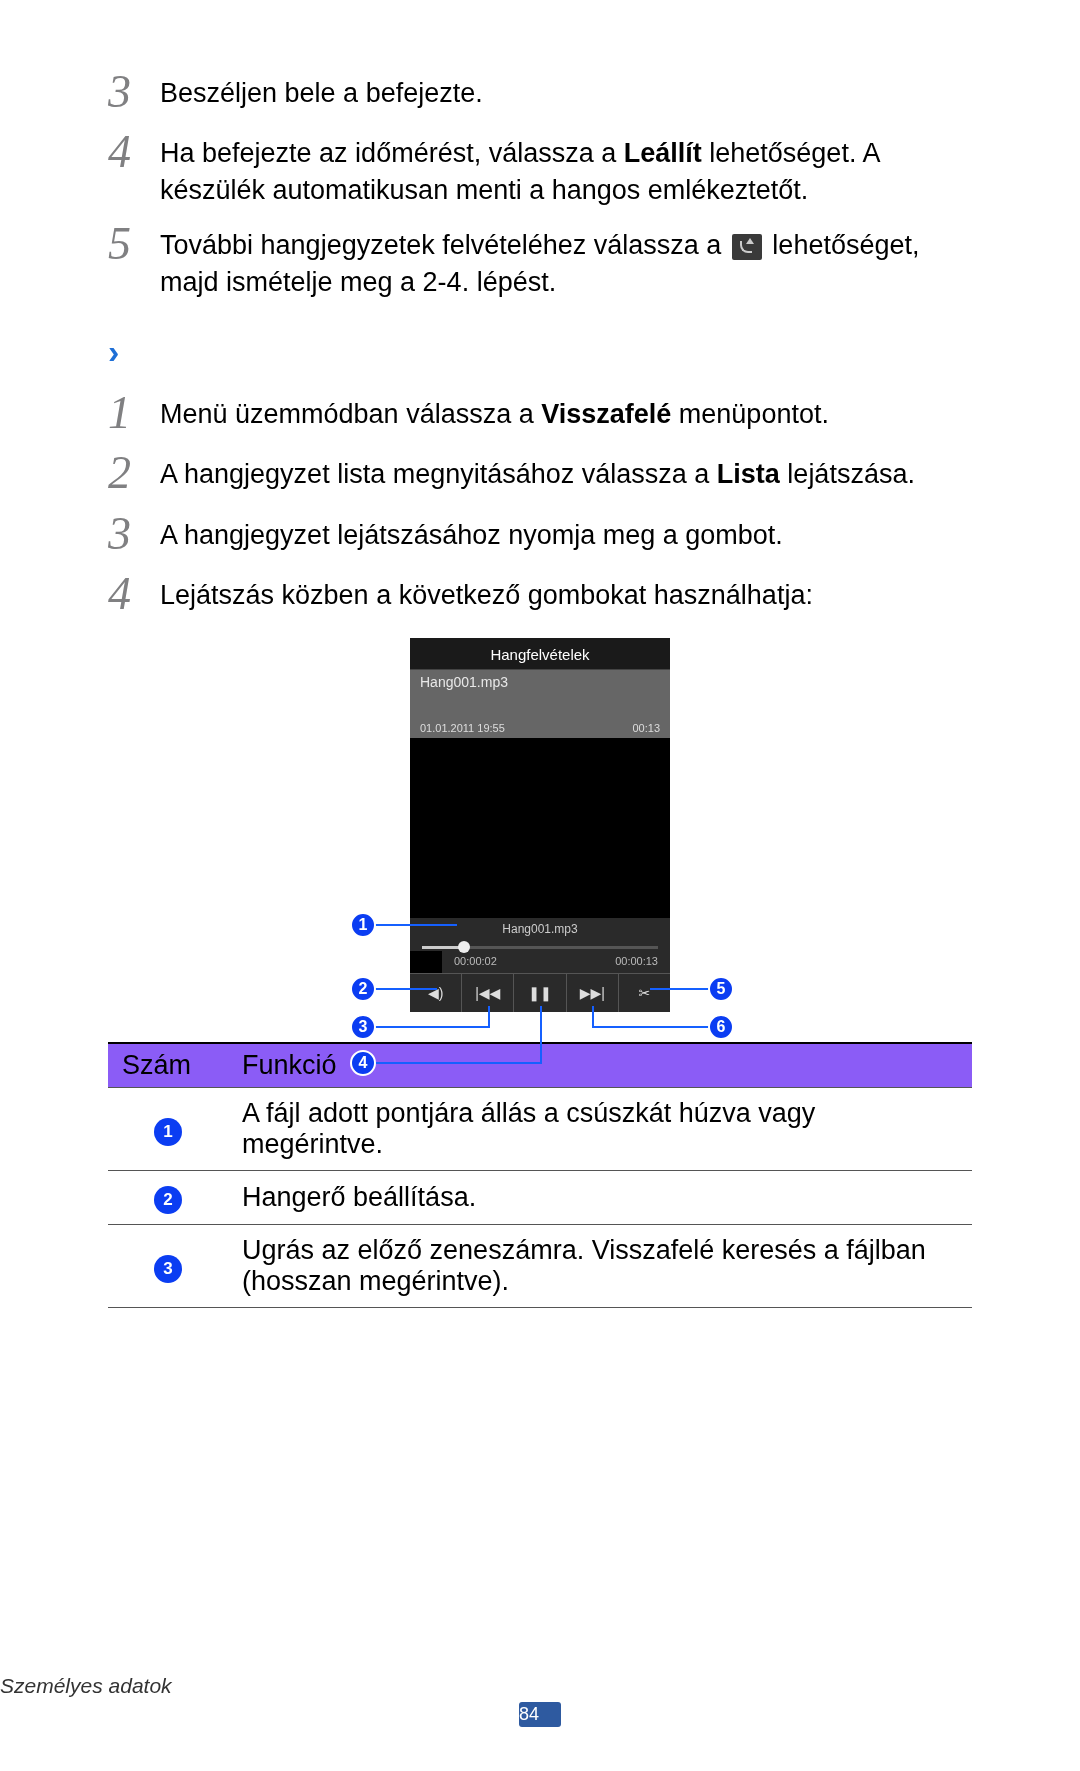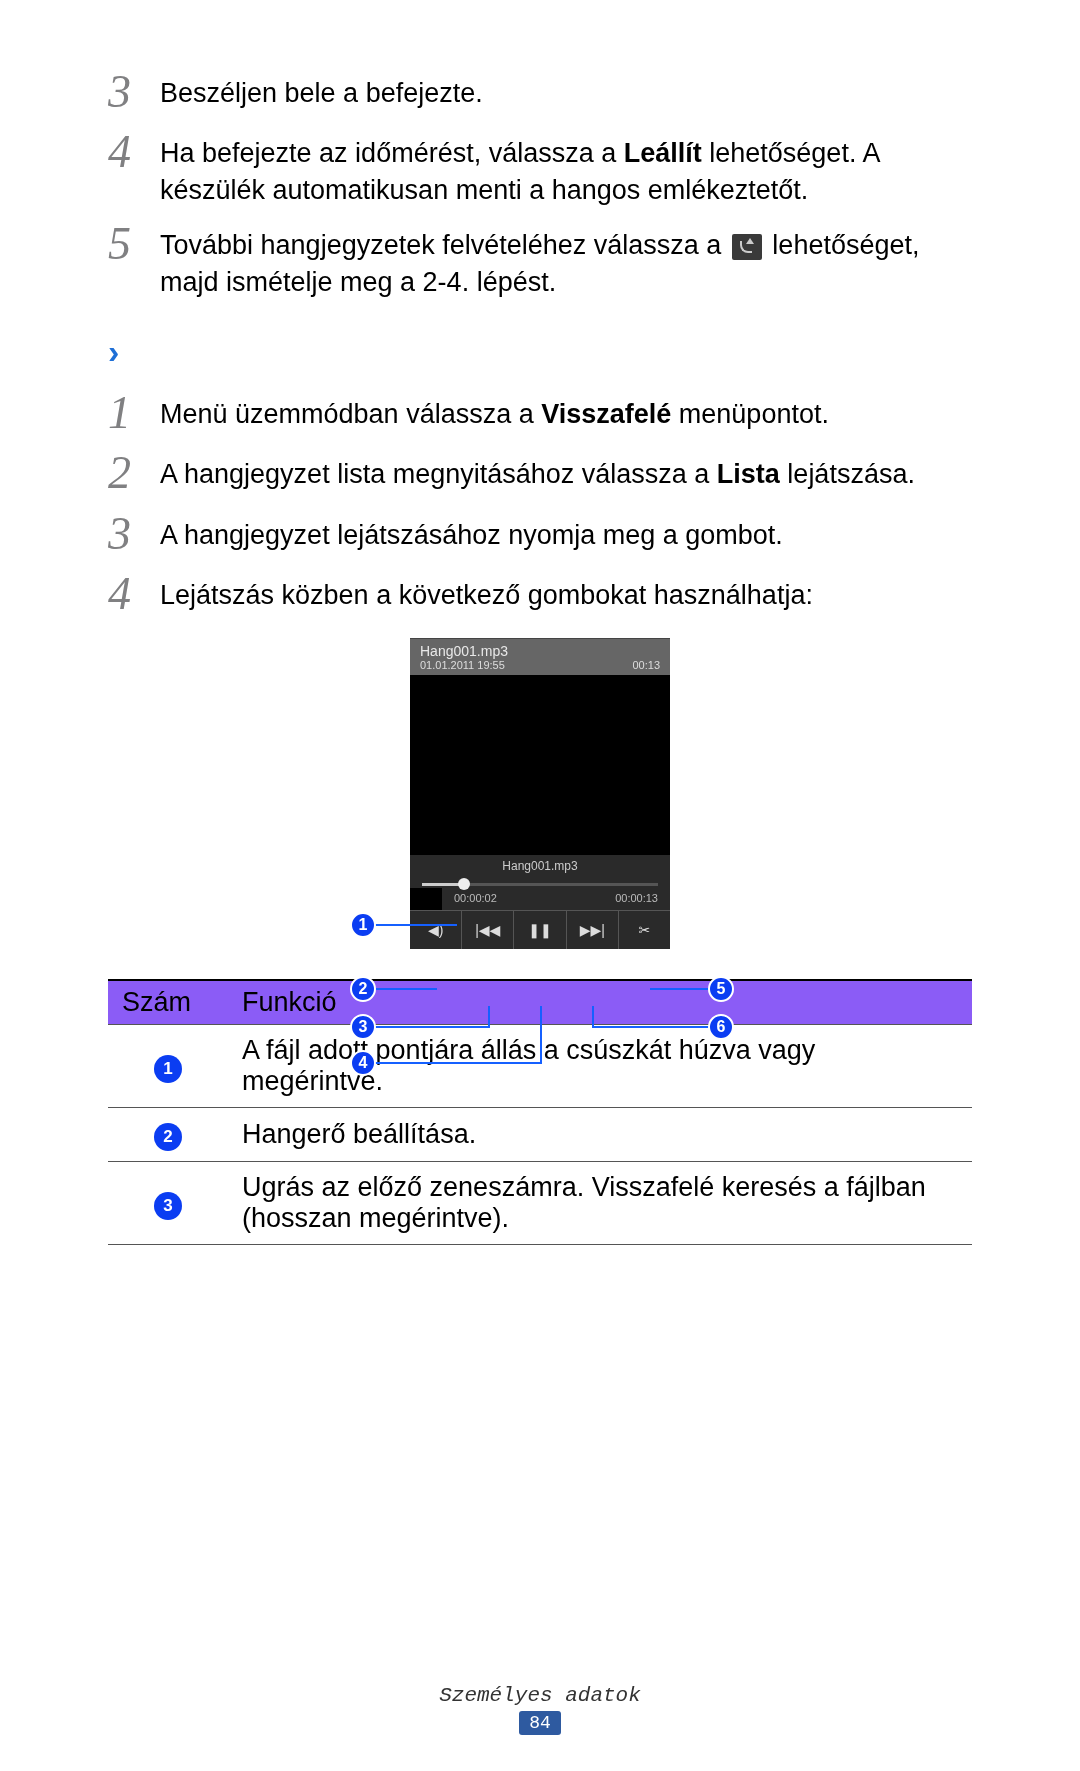--- a/index.html
+++ b/index.html
@@ -105,20 +105,21 @@
   }
   .phone-file {
     font-size: 14px;
     color: #e8e8e8;
   }
   .phone-meta {
     display: flex;
     justify-content: space-between;
     font-size: 11px;
     color: #ddd;
+    margin-top: 32px;
   }
   .phone-black {
     height: 180px;
     background: #000;
   }
   .phone-now {
     background: #2a2a2a;
     text-align: center;
     font-size: 12px;
     padding: 4px 0;
@@ -231,28 +232,27 @@
     font-weight: 700;
     font-size: 17px;
     align-items: center;
     justify-content: center;
   }
 
   .footer {
     position: absolute;
     bottom: 36px;
     left: 0; right: 0;
-    text-align: center;
+    text-align: left;
     font-style: italic;
     font-size: 21px;
     color: #333;
-    font-family: Liberation Mono, monospace;
   }
   .page-badge {
-    margin: 4px auto 0 auto;
+    margin: 4px auto 8px auto;
     width: 42px;
     background: #2e5aa0;
     color: #fff;
     font-style: normal;
     font-size: 18px;
     padding: 2px 0;
     border-radius: 3px;
   }
 </style>
 </head>
@@ -299,20 +299,21 @@
     <div class="step-num">3</div>
     <div class="step-text">A hangjegyzet lejátszásához nyomja meg a gombot.</div>
   </div>
   <div class="step">
     <div class="step-num">4</div>
     <div class="step-text">Lejátszás közben a következő gombokat használhatja:</div>
   </div>
 
   <div class="illus-wrap">
     <div class="phone">
+      <div class="phone-title">Hangfelvételek</div>
       <div class="phone-row">
         <div class="phone-file">Hang001.mp3</div>
         <div class="phone-meta">
           <span>01.01.2011 19:55</span>
           <span>00:13</span>
         </div>
       </div>
       <div class="phone-black"></div>
       <div class="phone-now">Hang001.mp3</div>
       <div class="phone-slider">

